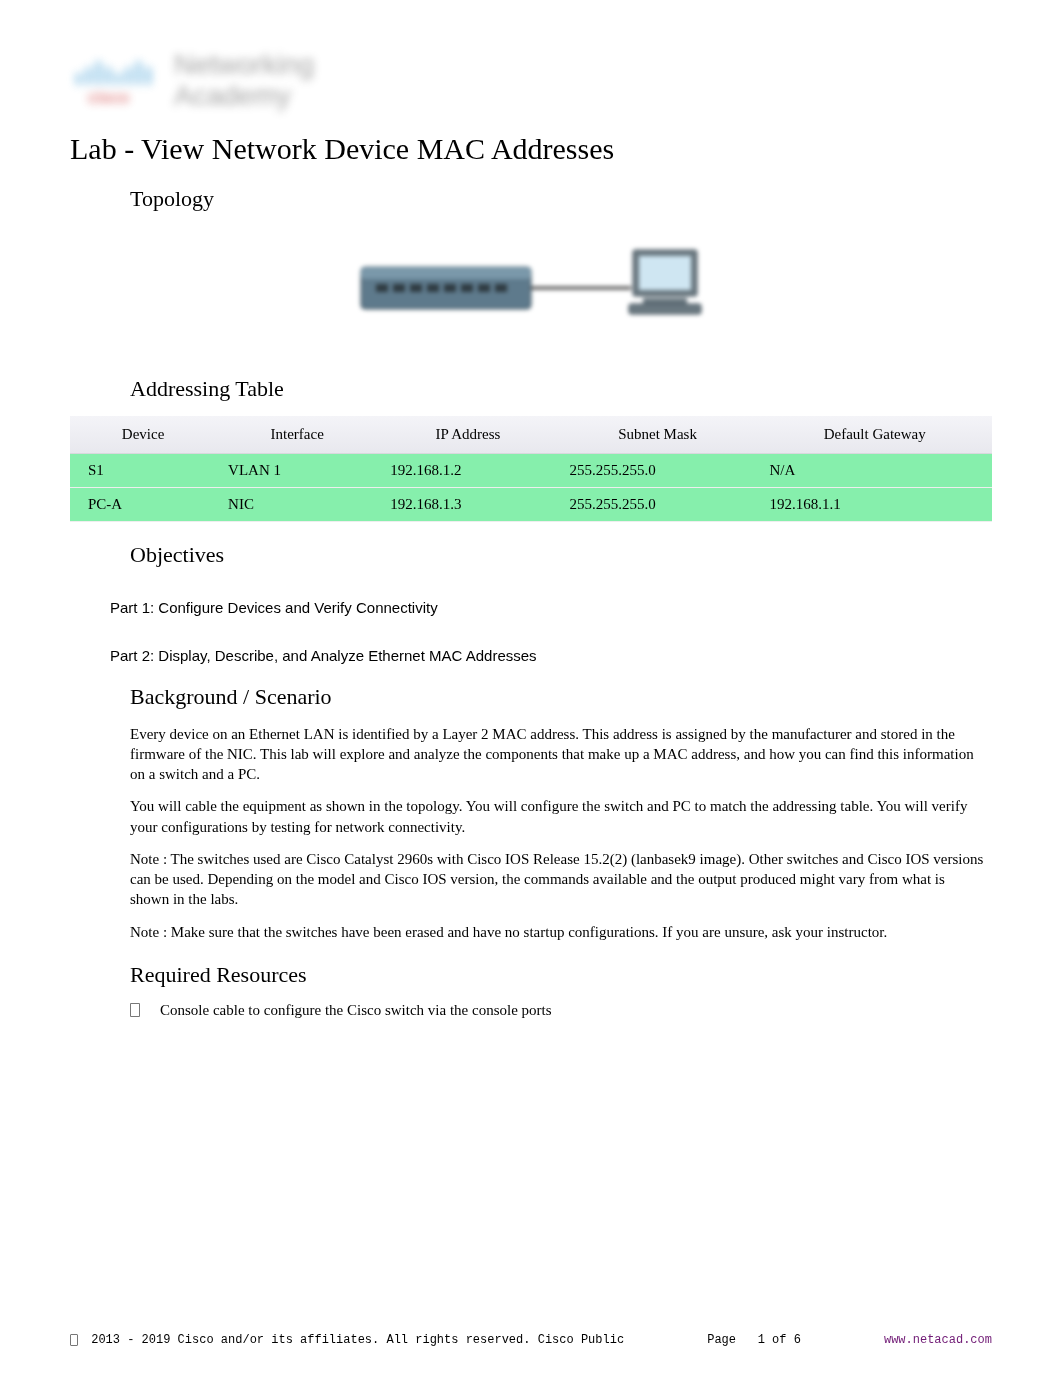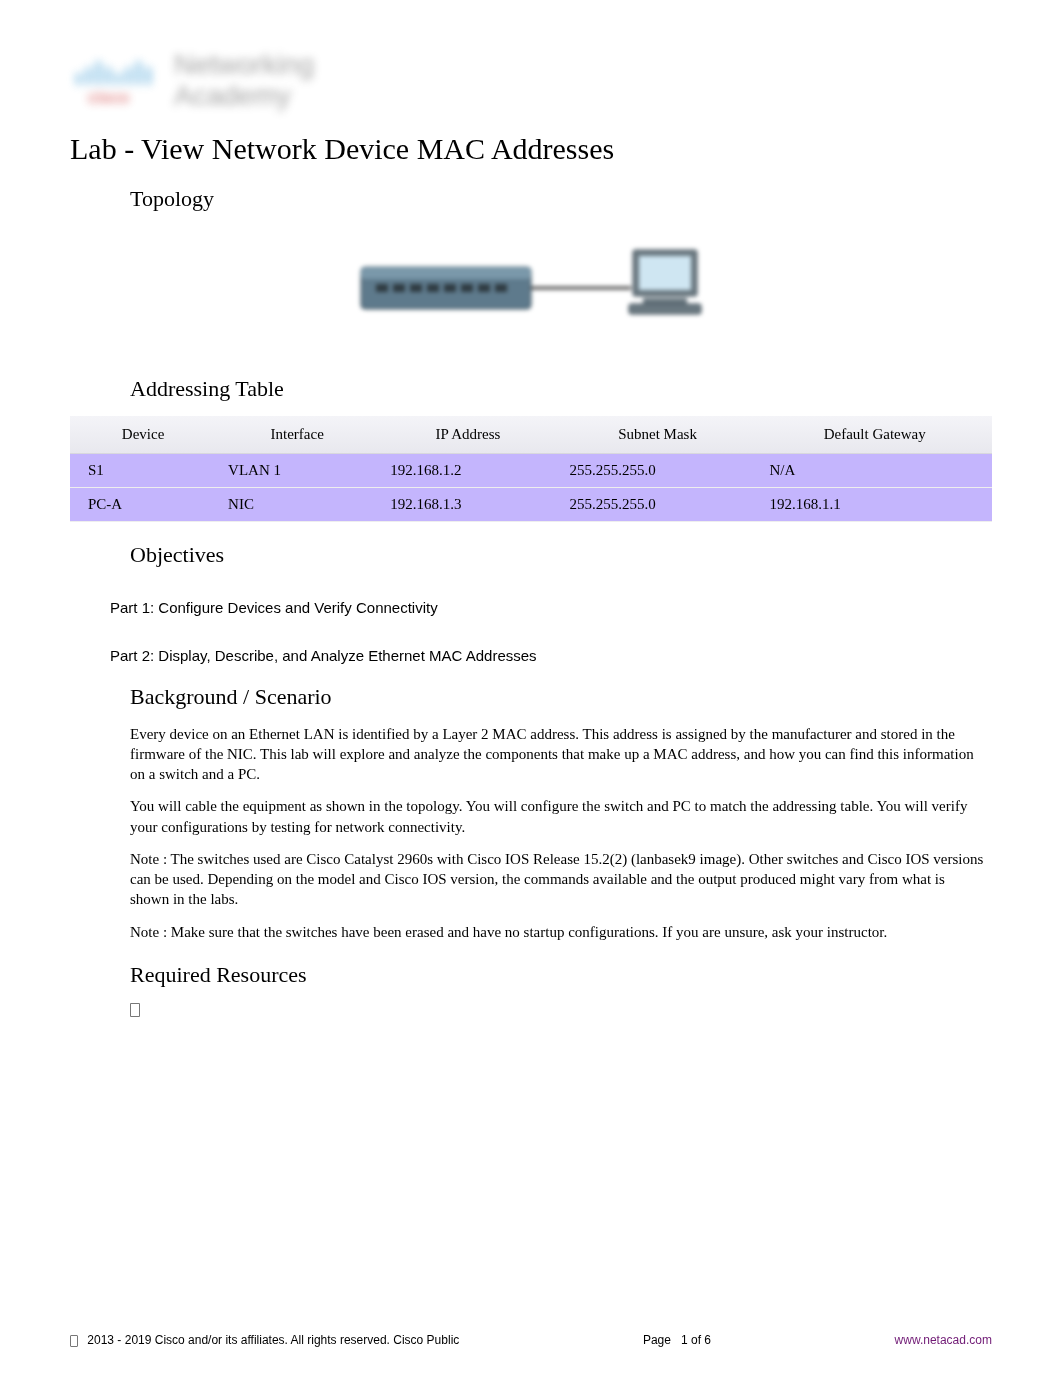--- a/index.html
+++ b/index.html
@@ -62,21 +62,21 @@
       font-weight: normal;
       font-size: 15px;
       padding: 10px 28px;
       text-align: center;
       border-bottom: 1px solid #d8d8dd;
     }
     .addr-table td {
       font-family: Georgia, serif;
       font-size: 15px;
       padding: 8px 12px;
-      background: #c4b5fd;
+      background: #86efac;
       border-bottom: 1px solid #eee;
     }
     .addr-table td:first-child { padding-left: 18px; }
     .objectives-list {
       margin-left: 40px;
     }
     .objectives-list p {
       font-family: Liberation Sans, sans-serif;
       font-size: 15px;
       margin-bottom: 8px;
@@ -120,21 +120,21 @@
       height: 14px;
       border: 1px solid #777;
       border-radius: 1px;
       background: #fff;
     }
     .footer {
       position: absolute;
       bottom: 30px;
       left: 70px;
       right: 70px;
-      font-family: Liberation Sans, sans-serif;
+      font-family: Liberation Mono, monospace;
       font-size: 12px;
       display: flex;
       justify-content: space-between;
       align-items: flex-end;
     }
     .footer-left .bullet-box {
       display: inline-block;
       width: 8px;
       height: 12px;
       border: 1px solid #777;
@@ -236,21 +236,21 @@
   <p>Every device on an Ethernet LAN is identified by a Layer 2 MAC address. This address is assigned by the manufacturer and stored in the firmware of the NIC. This lab will explore and analyze the components that make up a MAC address, and how you can find this information on a switch and a PC.</p>
   <p>You will cable the equipment as shown in the topology. You will configure the switch and PC to match the addressing table. You will verify your configurations by testing for network connectivity.</p>
   <p>Note : The switches used are Cisco Catalyst 2960s with Cisco IOS Release 15.2(2) (lanbasek9 image). Other switches and Cisco IOS versions can be used. Depending on the model and Cisco IOS version, the commands available and the output produced might vary from what is shown in the labs.</p>
   <p>Note : Make sure that the switches have been erased and have no startup configurations. If you are unsure, ask your instructor.</p>
 </div>
 
 <h2 class="section-title">Required Resources</h2>
 
 <ul class="resources-list">
   <li><span class="bullet"></span></li>
-  <li><span class="bullet"></span></li>
+  <li><span class="bullet"></span><span>Console cable to configure the Cisco switch via the console ports</span></li>
 </ul>
 
 <div class="footer">
   <div class="footer-left">
     <span class="bullet-box"></span>
     <span>2013 - 2019 Cisco and/or its affiliates. All rights reserved. Cisco Public</span>
   </div>
   <div class="footer-center">
     <span>Page</span>&nbsp;&nbsp;
     <span>1</span>

